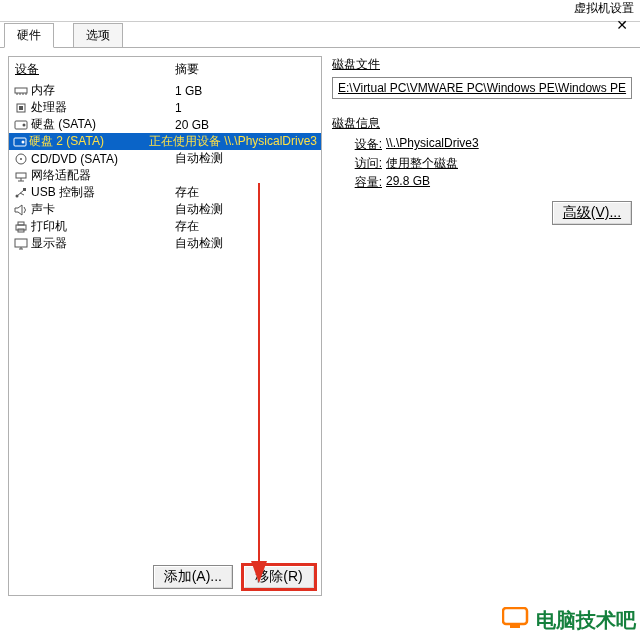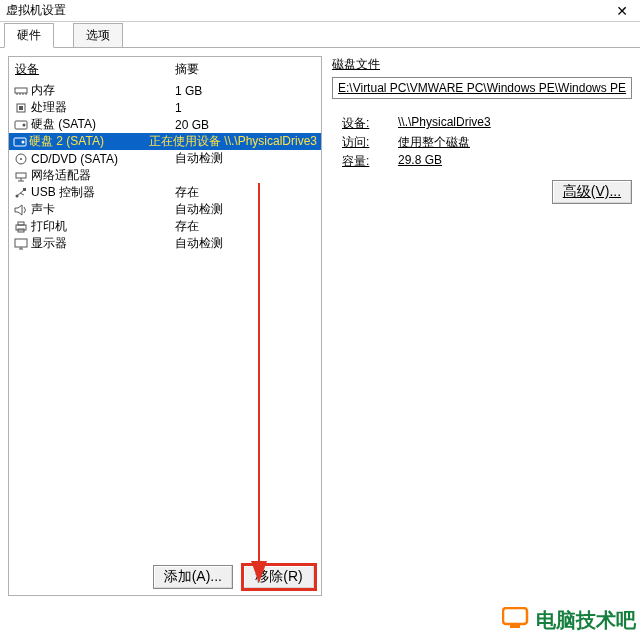--- a/index.html
+++ b/index.html
@@ -1,18 +1,18 @@
 <!DOCTYPE html>
 <html><head>
 <meta charset="utf-8">
 <style>
   * { box-sizing: border-box; }
   html, body { margin: 0; padding: 0; font-family: "Microsoft YaHei", "Segoe UI", Tahoma, sans-serif; font-size: 12px; background: #fff; }
   .outer { width: 640px; height: 638px; position: relative; overflow: hidden; background: #fff; }
-  .titlebar { height: 22px; border-bottom: 1px solid #ccc; display: flex; align-items: center; padding: 0 6px; }
+  .titlebar { height: 22px; border-bottom: 1px solid #ccc; display: flex; align-items: flex-end; padding: 0 6px; flex-direction: column; }
   .titlebar .title { flex: 1; }
   .titlebar .close { font-size: 14px; padding: 0 6px; cursor: default; }
   .tabs { display: flex; align-items: flex-end; height: 26px; padding-left: 4px; border-bottom: 1px solid #b0b0b0; gap: 20px; }
   .tab { padding: 3px 12px; border: 1px solid #b0b0b0; background: #f5f5f5; margin-right: -1px; position: relative; top: 1px; }
   .tab.active { background: #fff; border-bottom: 1px solid #fff; }
   .content { display: flex; height: 558px; }
   .left-panel { width: 328px; padding: 8px 6px 8px 8px; }
   .device-box { border: 1px solid #b0b0b0; height: 540px; display: flex; flex-direction: column; position: relative; }
   .device-header { display: flex; padding: 4px 6px; }
   .col-device { width: 160px; text-decoration: underline; }
@@ -26,21 +26,21 @@
   .dev-summary { flex: 1; }
   .btn-row { display: flex; justify-content: flex-end; gap: 10px; padding: 6px; }
   .btn { min-width: 72px; padding: 2px 10px; border: 1px solid #888; background: #f0f0f0; font-family: inherit; font-size: 14px; box-shadow: inset -1px -1px 0 rgba(0,0,0,0.1), inset 1px 1px 0 #fff; }
   .highlight-remove { outline: 3px solid #e03020; outline-offset: -1px; }
   .right-panel { flex: 1; padding: 8px 8px 8px 4px; text-decoration: underline; }
   .group { margin-bottom: 16px; }
   .group-title { margin-bottom: 4px; }
   .file-field { border: 1px solid #888; padding: 3px 5px; background: #fff; white-space: nowrap; overflow: hidden; text-overflow: clip; }
   .info-table { padding-left: 10px; }
   .info-row { display: flex; margin-bottom: 2px; }
-  .info-label { width: 40px; text-align: left; margin-right: 16px; }
+  .info-label { width: 40px; text-align: right; margin-right: 4px; }
   .adv-row { display: flex; justify-content: flex-end; margin-top: 10px; }
   .annotation-arrow { position: absolute; left: 240px; top: 126px; pointer-events: none; }
   .annotation-arrow svg { width: 20px; height: 400px; }
   .watermark { position: absolute; bottom: 4px; right: 4px; display: flex; align-items: center; color: #15803d; font-size: 20px; font-weight: bold; white-space: nowrap; }
   .watermark .logo-icon svg { width: 30px; height: 22px; margin-right: 4px; }
 </style>
 </head>
 <body>
 
 <div class="outer">
@@ -186,20 +186,21 @@
       </div>
     </div>
 
     <div class="right-panel">
       <div class="group">
         <div class="group-title">磁盘文件</div>
         <div class="file-field"><span>E:\Virtual PC\VMWARE PC\Windows PE\Windows PE</span></div>
       </div>
 
       <div class="group">
+        <div class="group-title">磁盘信息</div>
         <div class="info-table">
           <div class="info-row">
             <div class="info-label">设备:</div>
             <div>\\.\PhysicalDrive3</div>
           </div>
           <div class="info-row">
             <div class="info-label">访问:</div>
             <div>使用整个磁盘</div>
           </div>
           <div class="info-row">

